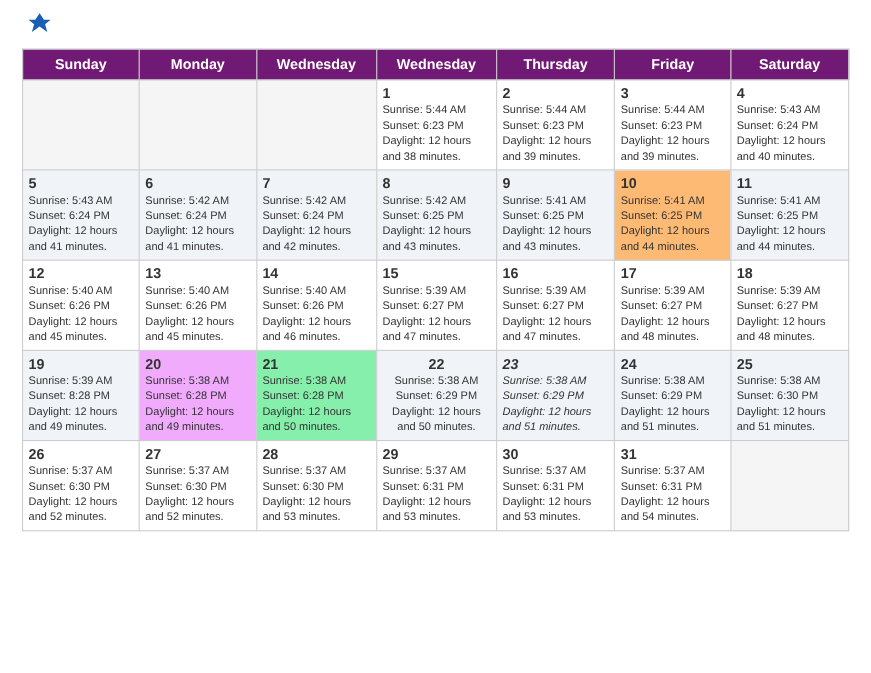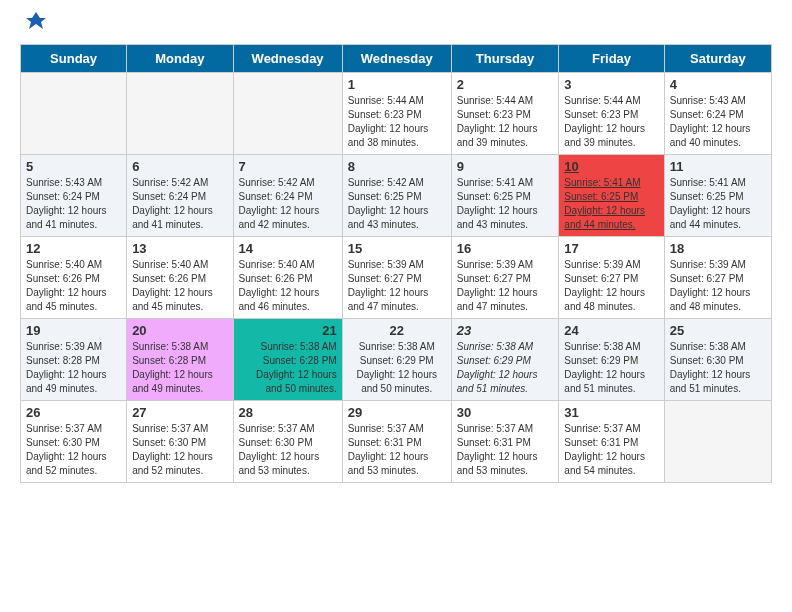--- a/index.html
+++ b/index.html
@@ -52,21 +52,21 @@
     .location {
       font-size: 16px;
       color: #555;
     }
     .calendar {
       width: 100%;
       border-collapse: collapse;
       border: 1px solid #ccc;
     }
     .calendar th {
-      background-color: #0369a1;
+      background-color: #701a75;
       color: #fff;
       text-align: center;
       padding: 6px 4px;
       font-size: 13px;
       border: 1px solid #ccc;
     }
     .calendar td {
       border: 1px solid #ccc;
       vertical-align: top;
       padding: 4px 5px;
@@ -189,21 +189,21 @@
 Daylight: 12 hours
 and 43 minutes.</div>
         </td>
         <td style="background: rgb(240, 244, 248);">
           <span class="day-number">9</span>
           <div class="day-info">Sunrise: 5:41 AM
 Sunset: 6:25 PM
 Daylight: 12 hours
 and 43 minutes.</div>
         </td>
-        <td style="background: #ef4444; text-decoration: underline;">
+        <td style="background: #fdba74;">
           <span class="day-number">10</span>
           <div class="day-info">Sunrise: 5:41 AM
 Sunset: 6:25 PM
 Daylight: 12 hours
 and 44 minutes.</div>
         </td>
         <td style="background: rgb(240, 244, 248);">
           <span class="day-number">11</span>
           <div class="day-info">Sunrise: 5:41 AM
 Sunset: 6:25 PM
@@ -270,21 +270,21 @@
 Daylight: 12 hours
 and 49 minutes.</div>
         </td>
         <td style="background: #f0abfc;">
           <span class="day-number">20</span>
           <div class="day-info">Sunrise: 5:38 AM
 Sunset: 6:28 PM
 Daylight: 12 hours
 and 49 minutes.</div>
         </td>
-        <td style="background: #14b8a6; text-align: right;">
+        <td style="background: #86efac;">
           <span class="day-number">21</span>
           <div class="day-info">Sunrise: 5:38 AM
 Sunset: 6:28 PM
 Daylight: 12 hours
 and 50 minutes.</div>
         </td>
         <td style="background: rgb(240, 244, 248); text-align: center;">
           <span class="day-number">22</span>
           <div class="day-info">Sunrise: 5:38 AM
 Sunset: 6:29 PM

